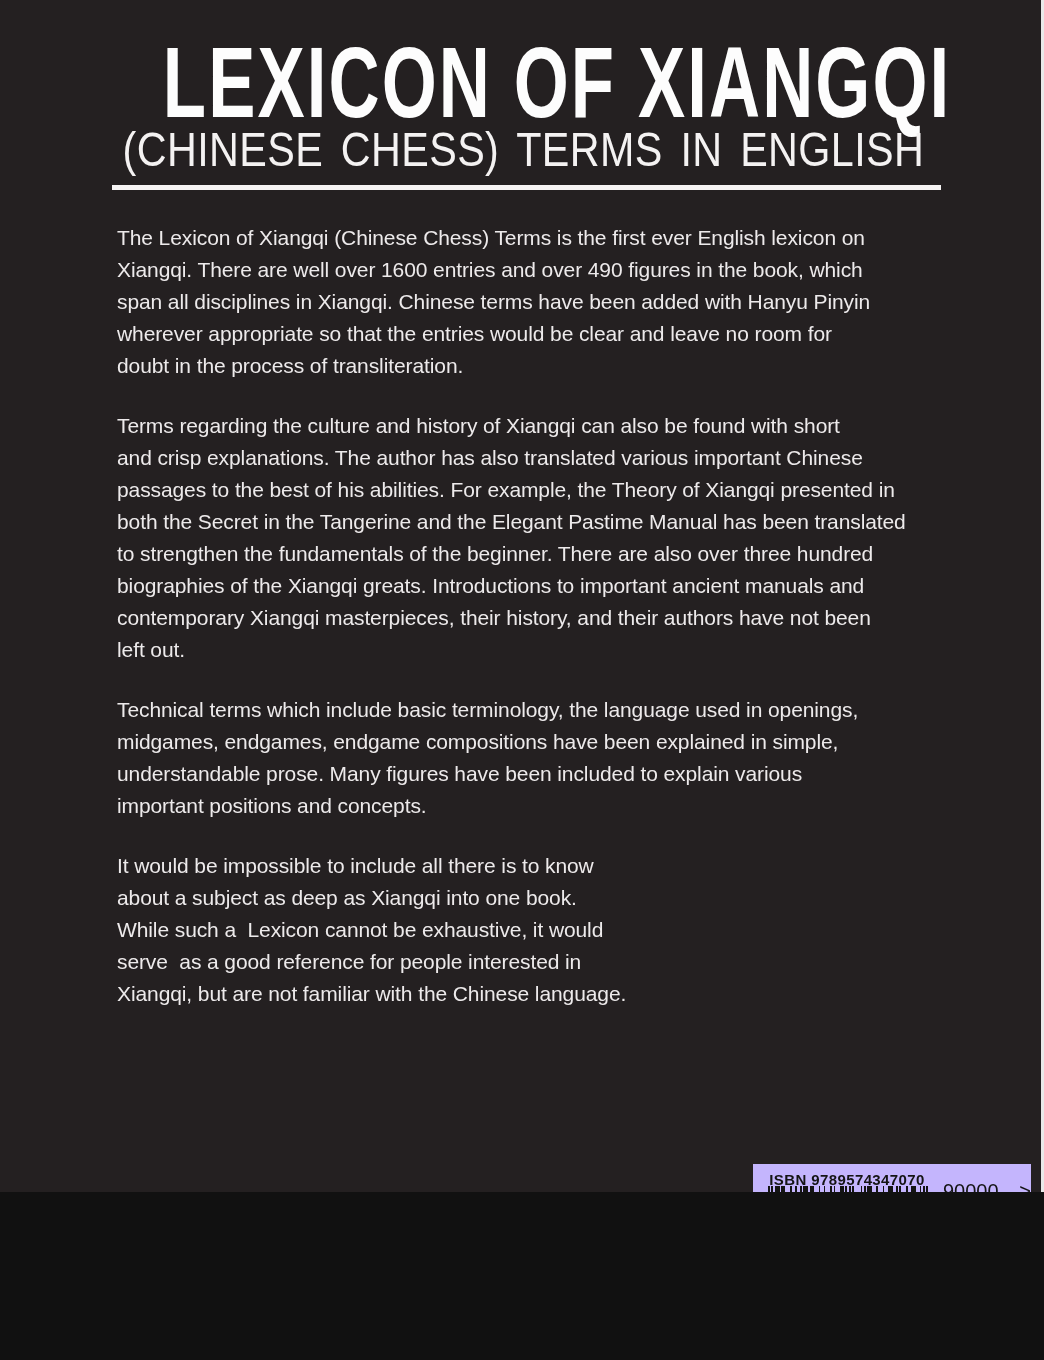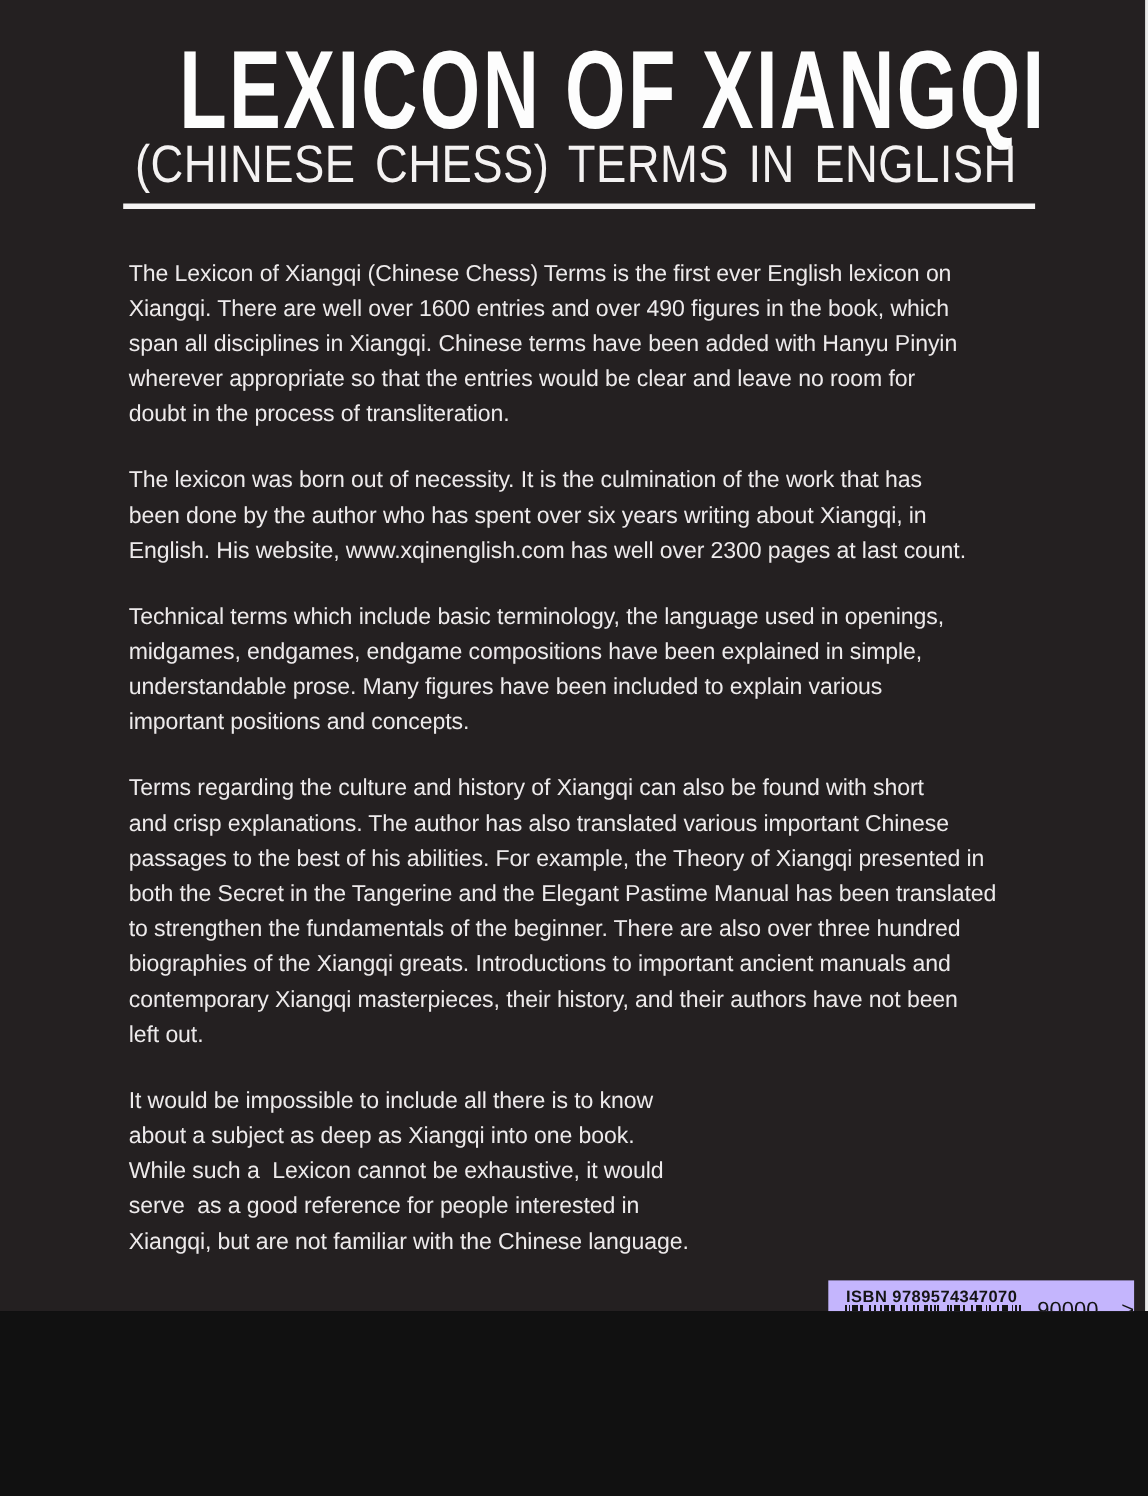--- a/index.html
+++ b/index.html
@@ -46,21 +46,21 @@
   .blurb {
     position: absolute;
     left: 117px; top: 222px;
     width: 880px;
     color: #edeaeb;
     font-size: 21px;
     line-height: 32px;
     letter-spacing: -0.1px;
   }
   .blurb p {
-    margin: 11px 0 28px 0;
+    margin: 0 0 28px 0;
     white-space: pre-wrap;
   }
   
   .barcode-box {
     position: absolute;
     left: 753px; top: 1164px;
     width: 278px; height: 168px;
     background: #c4b5fd;
   }
   .isbn-label {
@@ -104,35 +104,32 @@
   <h1 class="title">LEXICON OF XIANGQI</h1>
   <div class="subtitle">(CHINESE CHESS) TERMS IN ENGLISH</div>
   <div class="rule"></div>
 
   <div class="blurb">
     <p>The Lexicon of Xiangqi (Chinese Chess) Terms is the first ever English lexicon on
 Xiangqi. There are well over 1600 entries and over 490 figures in the book, which
 span all disciplines in Xiangqi. Chinese terms have been added with Hanyu Pinyin
 wherever appropriate so that the entries would be clear and leave no room for
 doubt in the process of transliteration.</p>
-    <p>The lexicon was born out of necessity. It is the culmination of the work that has
-been done by the author who has spent over six years writing about Xiangqi, in
-English. His website, www.xqinenglish.com has well over 2300 pages at last count.</p>
-    <p>Technical terms which include basic terminology, the language used in openings,
-midgames, endgames, endgame compositions have been explained in simple,
-understandable prose. Many figures have been included to explain various
-important positions and concepts.</p>
     <p>Terms regarding the culture and history of Xiangqi can also be found with short
 and crisp explanations. The author has also translated various important Chinese
 passages to the best of his abilities. For example, the Theory of Xiangqi presented in
 both the Secret in the Tangerine and the Elegant Pastime Manual has been translated
 to strengthen the fundamentals of the beginner. There are also over three hundred
 biographies of the Xiangqi greats. Introductions to important ancient manuals and
 contemporary Xiangqi masterpieces, their history, and their authors have not been
 left out.</p>
+    <p>Technical terms which include basic terminology, the language used in openings,
+midgames, endgames, endgame compositions have been explained in simple,
+understandable prose. Many figures have been included to explain various
+important positions and concepts.</p>
     <p>It would be impossible to include all there is to know
 about a subject as deep as Xiangqi into one book.
 While such a  Lexicon cannot be exhaustive, it would
 serve  as a good reference for people interested in
 Xiangqi, but are not familiar with the Chinese language.</p>
   </div>
 
   <div class="barcode-box">
     <div class="isbn-label">ISBN 9789574347070</div>
 

